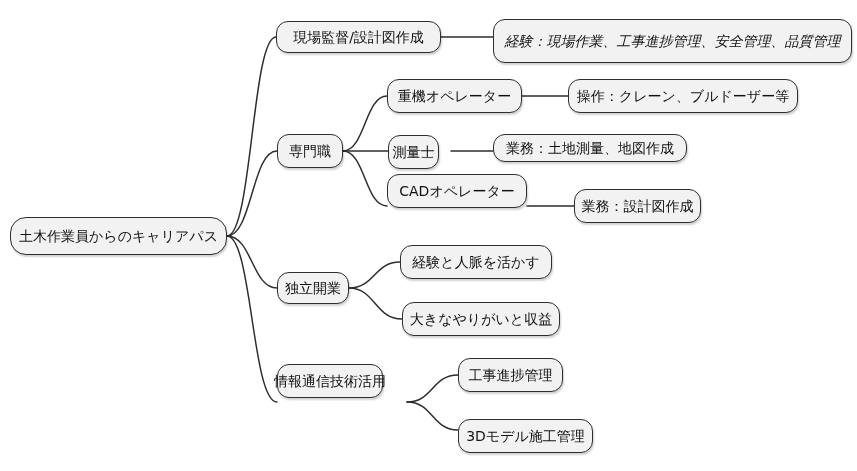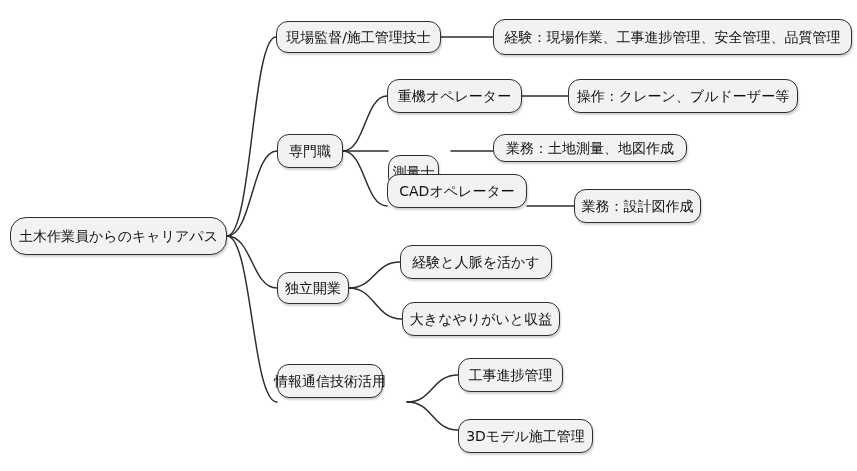--- a/index.html
+++ b/index.html
@@ -66,31 +66,31 @@
     <path d="M451 151 L493 151"></path>
     <path d="M527 206 L574 206"></path>
     <path d="M349 288 C375 288 374 262 400 262"></path>
     <path d="M349 288 C375 288 375 319 402 319"></path>
     <path d="M407 402 C433 402 432 375 458 375"></path>
     <path d="M407 402 C433 402 432 430 458 430"></path>
   </svg>
 
   <div class="node root" style="left:10px;  top:217px; width:217px; height:38px;">土木作業員からのキャリアパス</div>
 
-  <div class="node" style="left:276px; top:21px;  width:165px; height:32px;">現場監督/施工管理技士</div>
+  <div class="node" style="left:276px; top:21px;  width:165px; height:32px;">現場監督/設計図作成</div>
 
-  <div class="node" style="left:493px; top:19px;  width:359px; height:36px;">経験：現場作業、工事進捗管理、安全管理、品質管理</div>
+  <div class="node" style="left:493px; top:19px;  width:359px; height:44px;font-style:italic;">経験：現場作業、工事進捗管理、安全管理、品質管理</div>
 
   <div class="node" style="left:277px; top:134px; width:66px;  height:34px;">専門職</div>
 
   <div class="node" style="left:387px; top:79px;  width:135px; height:34px;">重機オペレーター</div>
 
   <div class="node" style="left:568px; top:79px;  width:230px; height:34px;">操作：クレーン、ブルドーザー等</div>
 
-  <div class="node" style="left:388px; top:135px; width:51px;  height:34px;margin-top:20px;">測量士</div>
+  <div class="node" style="left:388px; top:135px; width:51px;  height:34px;">測量士</div>
 
   <div class="node" style="left:493px; top:134px; width:194px; height:28px;">業務：土地測量、地図作成</div>
 
   <div class="node" style="left:387px; top:174px; width:140px; height:34px;">CADオペレーター</div>
 
   <div class="node" style="left:574px; top:189px; width:127px; height:34px;">業務：設計図作成</div>
 
   <div class="node" style="left:277px; top:272px; width:72px;  height:32px;">独立開業</div>
 
   <div class="node" style="left:400px; top:245px; width:152px; height:34px;text-align:right;">経験と人脈を活かす</div>

